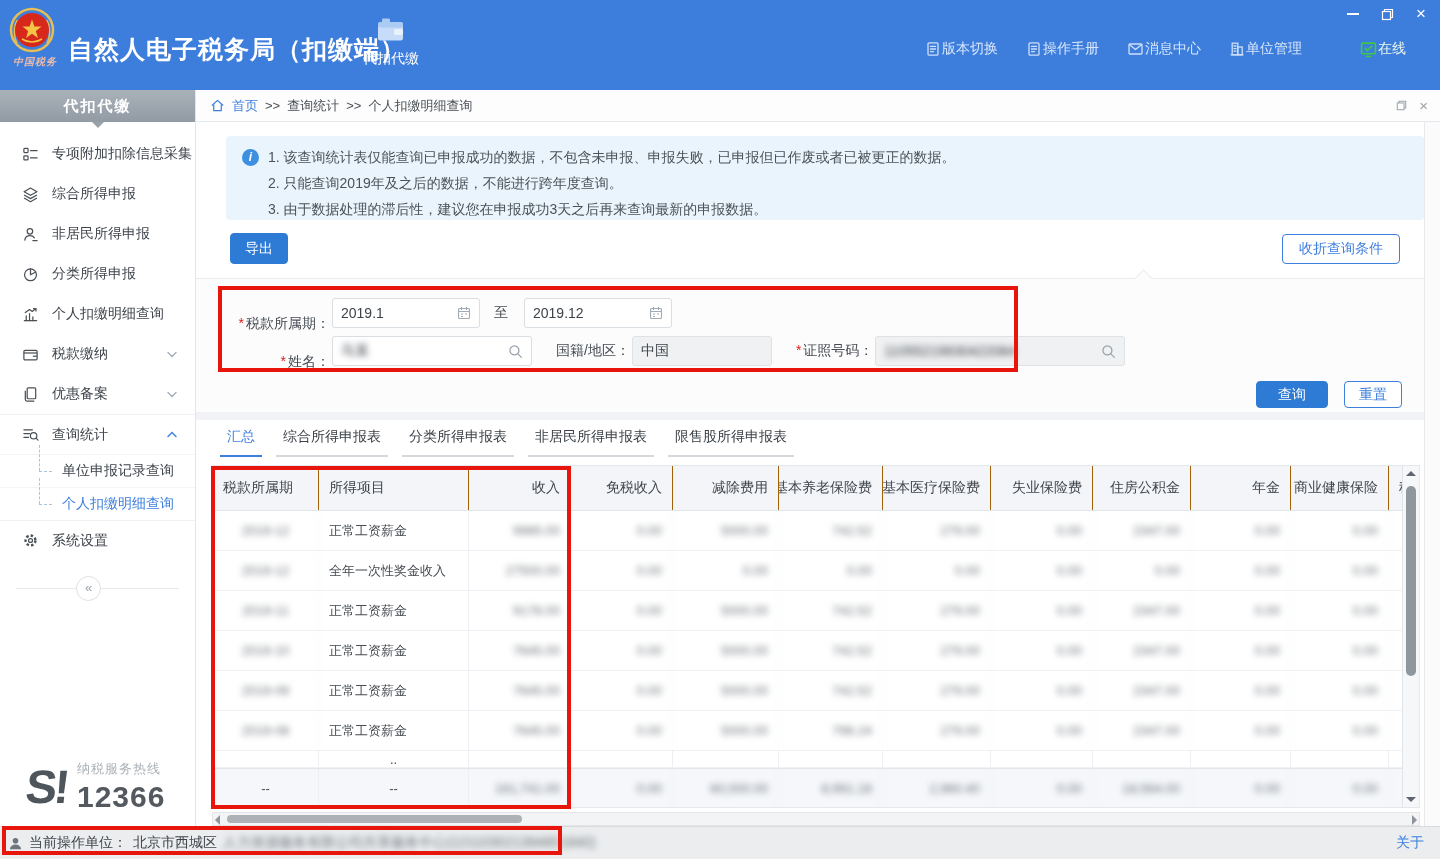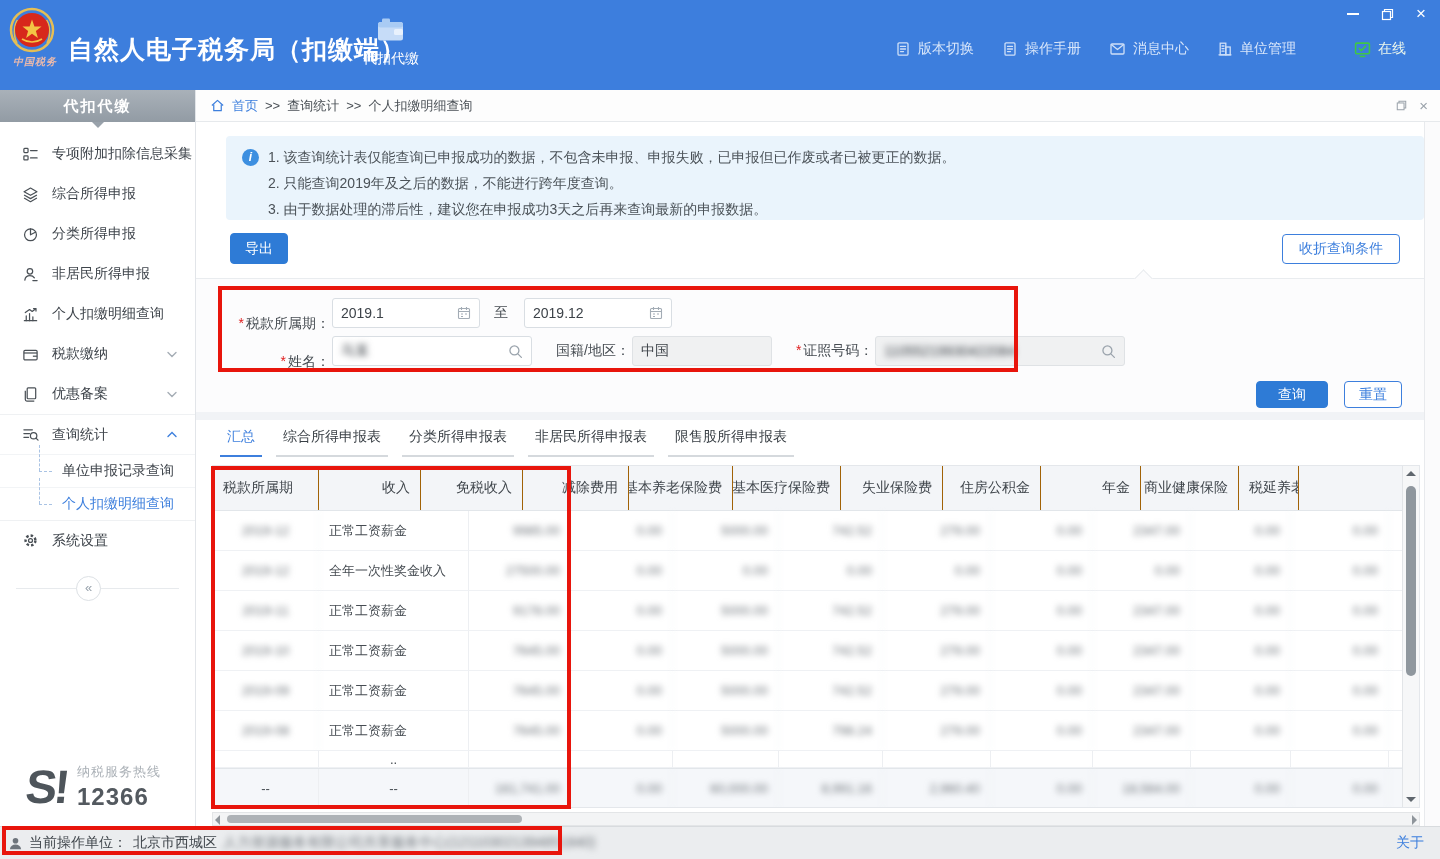--- a/index.html
+++ b/index.html
@@ -10,21 +10,21 @@
 
   
   .app-header { position:absolute; top:0; left:0; right:0; height:90px; background:#3d7edd; }
   .emblem { position:absolute; left:8px; top:6px; width:54px; text-align:center; }
   .emblem-caption { font-size:10px; font-weight:bold; font-style:italic; color:#e8b9ad; margin-top:1px; letter-spacing:1px; }
   .app-title { position:absolute; left:68px; top:33px; font-size:25px; font-weight:bold; color:#ffffff; letter-spacing:1px; }
   .module-tab { position:absolute; left:352px; top:17px; width:78px; text-align:center; color:#fff; cursor:pointer; }
   .module-tab .mlabel { font-size:14px; margin-top:7px; }
   .module-tab svg { margin:0 auto; }
   .hdr-menu { position:absolute; right:34px; top:40px; display:flex; align-items:center; gap:28px; color:#d8e6fa; font-size:14px; }
-  .hdr-item { display:flex; align-items:center; gap:7px; cursor:pointer;text-align:center; }
+  .hdr-item { display:flex; align-items:center; gap:1px; cursor:pointer;text-align:center; }
   .hdr-item.online { margin-left:30px; color:#eaf6ec; }
   .win-controls { position:absolute; right:10px; top:6px; display:flex; align-items:center; gap:16px; }
   .win-btn { width:18px; height:16px; display:flex; align-items:center; justify-content:center; color:#fff; cursor:pointer; }
   .min-line { width:12px; height:2px; background:#fff; }
   .win-close { font-size:17px; line-height:14px; }
 
   
   .sidebar { position:absolute; top:90px; left:0; width:196px; bottom:33px; background:#fff; border-right:1px solid #e2e5e9; }
   .side-title { position:relative; height:32px; background:linear-gradient(#a9b1b9,#929ba4); color:#fff; font-size:15px; font-weight:bold; letter-spacing:2px; display:flex; align-items:center; justify-content:center; }
   .side-title::after { content:""; position:absolute; left:50%; top:32px; margin-left:-6px; border:6px solid transparent; border-top-color:#99a2ab; }
@@ -36,21 +36,21 @@
   .schild { position:relative; height:33px; display:flex; align-items:center; padding-left:62px; font-size:14px; color:#3e444b; border-top:1px solid #f2f4f6; cursor:pointer; }
   .schild::before { content:""; position:absolute; left:39px; top:-10px; height:26px; border-left:1px dashed #a9c3e4; }
   .schild::after { content:""; position:absolute; left:39px; top:16px; width:13px; border-top:1px dashed #a9c3e4; }
   .schild.sel { color:#3d7fdd; }
   .collapse-row { position:relative; height:42px; margin-top:8px; }
   .collapse-row::before { content:""; position:absolute; left:16px; right:16px; top:20px; border-top:1px solid #e7eaed; }
   .collapse-btn { position:absolute; left:76px; top:8px; width:25px; height:25px; background:#fff; border:1px solid #dde1e5; border-radius:50%; color:#98a2ac; font-size:13px; text-align:center; line-height:22px; cursor:pointer; }
   .hotline { position:absolute; left:26px; bottom:12px; display:flex; align-items:center; gap:10px; }
   .hot-glyph { font-size:47px; font-weight:800; color:#4e555b; transform:skewX(-6deg); letter-spacing:-3px; }
   .hot-label { font-size:13px; color:#abb1b7; letter-spacing:1px; }
-  .hot-number { font-size:24px; font-weight:bold; color:#53595f; letter-spacing:1px; margin-top:2px; }
+  .hot-number { font-size:30px; font-weight:bold; color:#53595f; letter-spacing:1px; margin-top:2px; }
 
   
   .statusbar { position:absolute; left:0; right:0; bottom:0; height:33px; background:#ebedef; border-top:1px solid #d8dbde; display:flex; align-items:center; padding-left:8px; font-size:14px; color:#3f454b; gap:6px; }
   .status-blur { filter:blur(3px); color:#70767c; }
   .about-link { position:absolute; right:16px; color:#3d7fdd; cursor:pointer; }
 
   
   .main { position:absolute; left:196px; top:90px; right:0; bottom:33px; background:#a16207; }
   .crumb { position:relative; height:32px; background:#fdfdfd; border-bottom:1px solid #e6e9ec; display:flex; align-items:center; gap:7px; padding-left:14px; font-size:13px; color:#4a5056; }
   .crumb .home { color:#3d7fdd; cursor:pointer; }
@@ -221,33 +221,33 @@
         <svg width="17" height="17" viewBox="0 0 18 18" fill="none" stroke="#4a5056" stroke-width="1.3" stroke-linejoin="round">
           <path d="M9 2.2 15.8 6 9 9.8 2.2 6z"></path>
             <path d="M2.2 9.6 9 13.4l6.8-3.8"></path>
             <path d="M2.2 12.8 9 16.6l6.8-3.8"></path>
         </svg>
         <span>综合所得申报</span>
       </div>
 
       <div class="sitem">
         <svg width="17" height="17" viewBox="0 0 18 18" fill="none" stroke="#4a5056" stroke-width="1.3" stroke-linecap="round">
-          <circle cx="9" cy="9.3" r="6.3"></circle>
-            <path d="M9 9.3V3M9 9.3l5.6-2.9"></path>
-        </svg>
-        <span>分类所得申报</span>
-      </div>
-
-      <div class="sitem">
-        <svg width="17" height="17" viewBox="0 0 18 18" fill="none" stroke="#4a5056" stroke-width="1.3" stroke-linecap="round">
           <circle cx="8.4" cy="5.6" r="2.9"></circle>
             <path d="M3 15c.4-3.2 2.6-4.8 5.4-4.8 2 0 3.7.8 4.7 2.3"></path>
             <path d="M11.5 15.4h4.5"></path>
         </svg>
         <span>非居民所得申报</span>
+      </div>
+
+      <div class="sitem">
+        <svg width="17" height="17" viewBox="0 0 18 18" fill="none" stroke="#4a5056" stroke-width="1.3" stroke-linecap="round">
+          <circle cx="9" cy="9.3" r="6.3"></circle>
+            <path d="M9 9.3V3M9 9.3l5.6-2.9"></path>
+        </svg>
+        <span>分类所得申报</span>
       </div>
 
       <div class="sitem">
         <svg width="17" height="17" viewBox="0 0 18 18" fill="none" stroke="#4a5056" stroke-width="1.3" stroke-linecap="round" stroke-linejoin="round">
           <path d="M2.5 15.5h13"></path>
             <path d="M4.5 15.5v-5M8 15.5V8M11.5 15.5v-4"></path>
             <path d="M3.5 7 8 3.8l2.8 2L14.6 3"></path>
             <path d="M12.2 2.8h2.6v2.6"></path>
         </svg>
         <span>个人扣缴明细查询</span>
@@ -415,20 +415,21 @@
         <div class="tab">综合所得申报表</div>
         <div class="tab">分类所得申报表</div>
         <div class="tab">非居民所得申报表</div>
         <div class="tab">限售股所得申报表</div>
       </div>
 
       <div class="twrap">
         <div class="tmain">
           <div class="t-head">
               <div class="tc h a-left" style="width: 106px;">税款所属期</div>
+              <div class="tc h a-left" style="width: 150px;">所得项目</div>
               <div class="tc h a-right" style="width: 102px;">收入</div>
               <div class="tc h a-right" style="width: 102px;">免税收入</div>
               <div class="tc h a-right" style="width: 106px;">减除费用</div>
               <div class="tc h a-right" style="width: 104px;">基本养老保险费</div>
               <div class="tc h a-right" style="width: 108px;">基本医疗保险费</div>
               <div class="tc h a-right" style="width: 102px;">失业保险费</div>
               <div class="tc h a-right" style="width: 98px;">住房公积金</div>
               <div class="tc h a-right" style="width: 100px;">年金</div>
               <div class="tc h a-right" style="width: 98px;">商业健康保险</div>
               <div class="tc h a-left" style="width: 60px;">税延养老保险</div>

